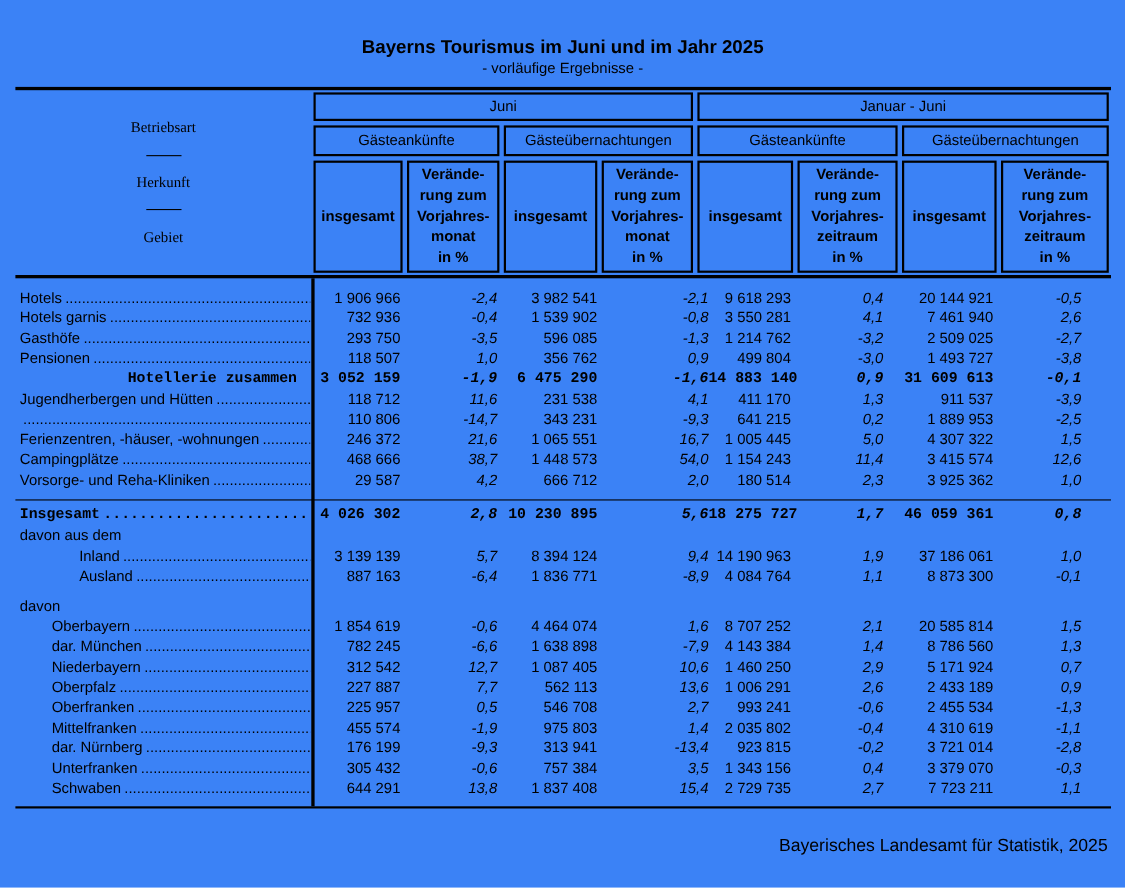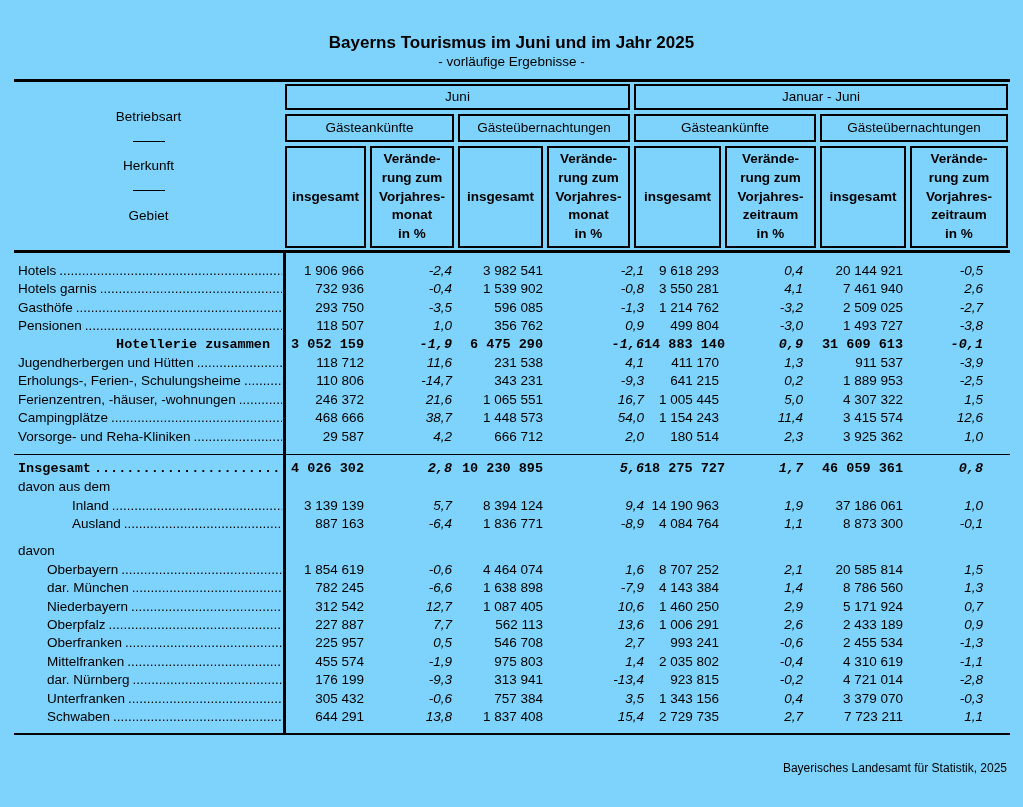--- a/index.html
+++ b/index.html
@@ -1,17 +1,17 @@
 <!DOCTYPE html>
 <html><head>
 <meta charset="utf-8">
 <style>
   html,body{margin:0;padding:0;background:#fff;}
   body{width:1023px;height:807px;font-family:"Liberation Sans",sans-serif;color:#000;-webkit-font-smoothing:antialiased;}
-  .page{position:relative;width:1023px;height:807px;overflow:hidden;background:#7dd3fc;}
+  .page{position:relative;width:1023px;height:807px;overflow:hidden;background:#3b82f6;}
 
   .title{margin-top:33px;text-align:center;font-size:17px;font-weight:bold;line-height:19px;}
   .subtitle{margin-top:2px;text-align:center;font-size:13.5px;line-height:16px;}
 
   .table-wrap{margin:9px 0 0 14px;width:996px;}
 
   
   .thead{
     border-top:3px solid #000;border-bottom:3px solid #000;
     display:grid;
@@ -24,41 +24,41 @@
   .r1a{grid-row:1;grid-column:2/6;}
   .r1b{grid-row:1;grid-column:6/10;}
   .r2a{grid-row:2;grid-column:2/4;}
   .r2b{grid-row:2;grid-column:4/6;}
   .r2c{grid-row:2;grid-column:6/8;}
   .r2d{grid-row:2;grid-column:8/10;}
   .m1{grid-row:3;grid-column:2;} .m2{grid-row:3;grid-column:3;}
   .m3{grid-row:3;grid-column:4;} .m4{grid-row:3;grid-column:5;}
   .m5{grid-row:3;grid-column:6;} .m6{grid-row:3;grid-column:7;}
   .m7{grid-row:3;grid-column:8;} .m8{grid-row:3;grid-column:9;}
-  .stub{grid-row:1/4;grid-column:1;display:flex;flex-direction:column;align-items:center;justify-content:space-evenly;padding:10px 0;}
+  .stub{grid-row:1/4;grid-column:1;display:flex;flex-direction:column;align-items:center;justify-content:space-evenly;padding:10px 0;font-family:Liberation Serif, serif;}
   .stub .dash{width:32px;border-top:1.5px solid #000;height:0;}
 
   
   .tbody{position:relative;padding:9px 0 7px 0;border-bottom:2px solid #000;}
   .vsep{position:absolute;left:269px;top:0;bottom:0;width:3px;background:#000;}
   .trow{display:grid;grid-template-columns:272px 78px 88px 91px 101px 75px 84px 100px 80px;height:18.4px;line-height:18.4px;font-size:13.5px;}
   .lcell{display:flex;align-items:baseline;overflow:hidden;padding-right:4px;box-sizing:border-box;}
   .ind0{padding-left:4px;} .ind1{padding-left:33px;text-align:right;} .ind2{padding-left:58px;}
   .ltext{white-space:nowrap;}
   .leader{flex:1 1 auto;overflow:hidden;white-space:nowrap;margin-left:3px;}
   .leader::after{content:"....................................................................................................";}
   .ncell{text-align:right;white-space:nowrap;font-variant-numeric:tabular-nums;}
   .pct{font-style:italic;}
   .bold{font-weight:bold;font-family:Liberation Mono, monospace;}
   .ralign .lcell{justify-content:flex-end;padding-right:16px;}
   .ralign .lcell .ltext{flex:0 0 auto;}
   .sepline{height:1px;background:#000;margin:8px 0 5px 0;}
   .rowgap{height:9px;}
 
-  .footer{position:absolute;right:16px;top:761px;font-size:12px;margin-left:46px;}
+  .footer{position:absolute;right:16px;top:761px;font-size:16px;margin-left:46px;}
 </style>
 </head>
 <body>
 <div class="page">
 
   <div class="title">Bayerns Tourismus im Juni und im Jahr 2025</div>
   <div class="subtitle">- vorläufige Ergebnisse -</div>
 
   <div class="table-wrap">
 
@@ -185,21 +185,20 @@
           <div class="ncell pct">11,6</div>
           <div class="ncell">231 538</div>
           <div class="ncell pct">4,1</div>
           <div class="ncell">411 170</div>
           <div class="ncell pct">1,3</div>
           <div class="ncell">911 537</div>
           <div class="ncell pct">-3,9</div>
         </div>
         <div class="trow">
           <div class="lcell ind0">
-            <span class="ltext">Erholungs-, Ferien-, Schulungsheime</span>
             <span class="leader"></span>
           </div>
           <div class="ncell">110 806</div>
           <div class="ncell pct">-14,7</div>
           <div class="ncell">343 231</div>
           <div class="ncell pct">-9,3</div>
           <div class="ncell">641 215</div>
           <div class="ncell pct">0,2</div>
           <div class="ncell">1 889 953</div>
           <div class="ncell pct">-2,5</div>
@@ -388,21 +387,21 @@
           <div class="lcell ind1">
             <span class="ltext">dar. Nürnberg</span>
             <span class="leader"></span>
           </div>
           <div class="ncell">176 199</div>
           <div class="ncell pct">-9,3</div>
           <div class="ncell">313 941</div>
           <div class="ncell pct">-13,4</div>
           <div class="ncell">923 815</div>
           <div class="ncell pct">-0,2</div>
-          <div class="ncell">4 721 014</div>
+          <div class="ncell">3 721 014</div>
           <div class="ncell pct">-2,8</div>
         </div>
         <div class="trow">
           <div class="lcell ind1">
             <span class="ltext">Unterfranken</span>
             <span class="leader"></span>
           </div>
           <div class="ncell">305 432</div>
           <div class="ncell pct">-0,6</div>
           <div class="ncell">757 384</div>

